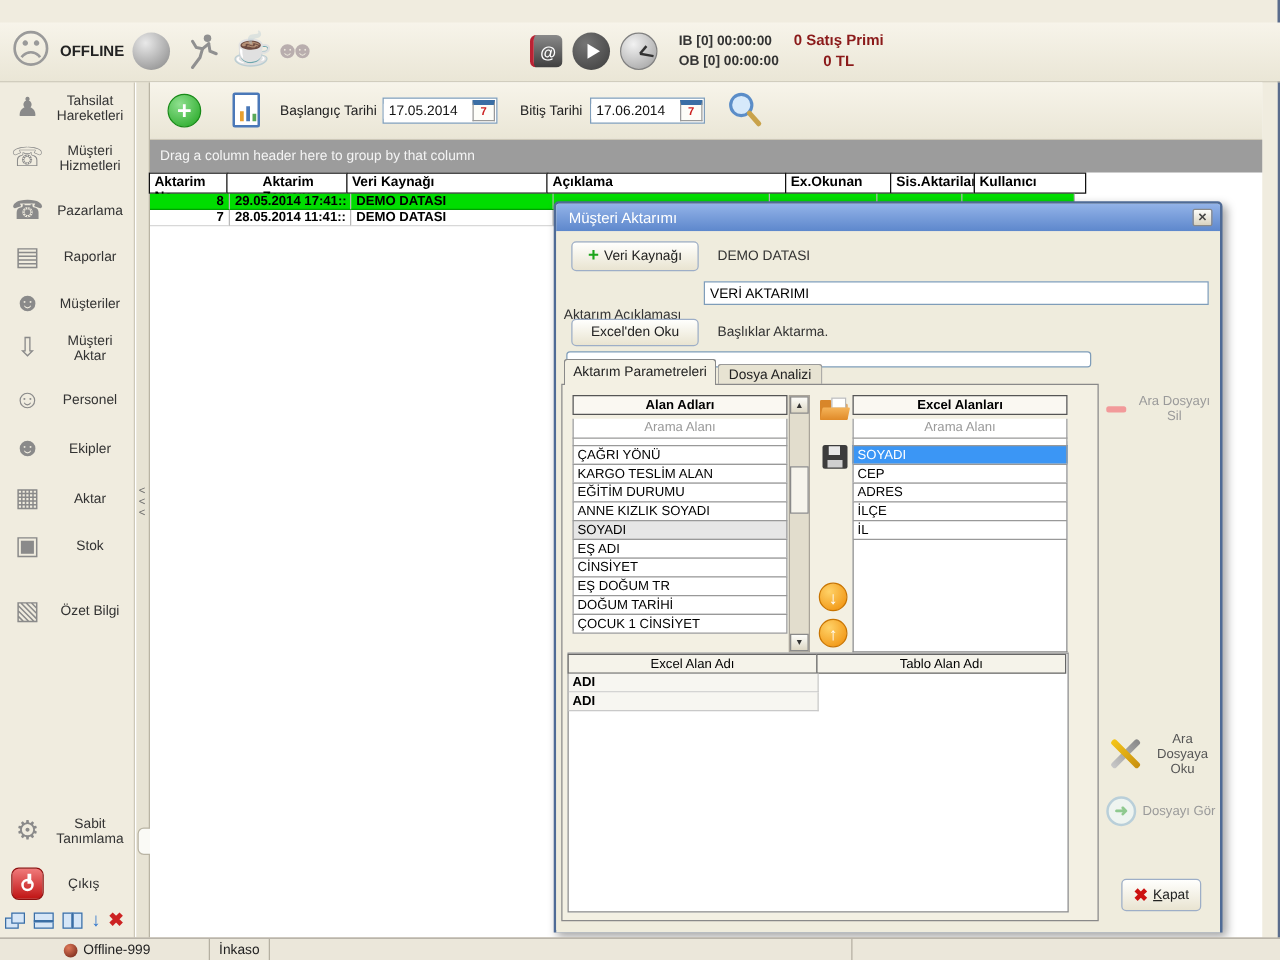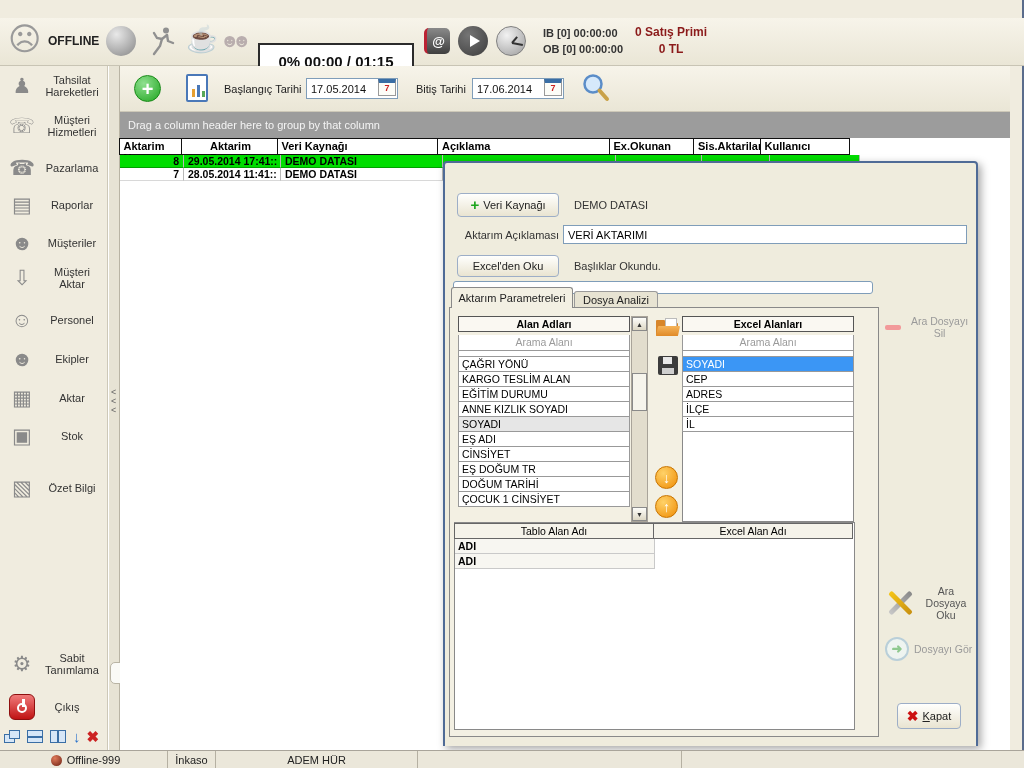--- a/index.html
+++ b/index.html
@@ -81,21 +81,21 @@
   .addbtn { left:14px; top:9px; width:27px; height:27px; border-radius:50%;
     background:radial-gradient(circle at 35% 30%, #8fe08f, #1fa51f); border:1px solid #188a18;
     color:#fff; font-size:20px; font-weight:bold; display:flex; align-items:center; justify-content:center; line-height:0; }
   .repico { left:66px; top:8px; width:22px; height:28px; background:#fff; border:2px solid #4a78b8; border-radius:2px; }
   .repico i { position:absolute; bottom:3px; width:3px; background:#4a78b8; }
   .repico .b1 { left:4px; height:8px; background:#e8a030; }
   .repico .b2 { left:9px; height:12px; }
   .repico .b3 { left:14px; height:6px; background:#58a858; }
   .flabel { font-size:11px; color:#222; top:17px; }
   .l1 { left:104px; } .l2 { left:296px; }
-  .datebox { top:12px; height:21px; background:#fff; border:1px solid #7f9db9; display:flex; }
+  .datebox { top:12px; height:21px; background:#fff; border:1px solid #7f9db9; display:flex; align-items:center; }
   .d1 { left:186px; width:92px; } .d2 { left:352px; width:92px; }
   .datebox input { width:66px; border:none; outline:none; font-size:11px; font-family:inherit; padding-left:4px; color:#111; }
   .calbtn { width:18px; height:17px; margin-left:auto; margin-right:1px; background:#fdfdf8; border:1px solid #9a9a9a;
     border-top:4px solid #3a6ea5; color:#c22; font-size:9px; font-weight:bold; text-align:center; line-height:11px; }
   .mag { left:460px; top:6px; }
 
   .groupbar { position:absolute; left:0; top:46px; width:890px; height:26px; background:#9c9c9c;
     color:#f4f4f4; font-size:11px; display:flex; align-items:center; padding-left:8px; }
 
   .ghead { position:absolute; left:0; top:72px; height:17px; display:flex; }
@@ -115,21 +115,21 @@
   .dlg-close { position:absolute; right:6px; top:4px; width:16px; height:14px;
     background:linear-gradient(#fdfdfa,#d8d2c0); border:1px solid #8a8a8a; border-radius:2px;
     color:#444; font-size:9px; font-weight:bold; text-align:center; line-height:12px; }
   .dlg-body { position:absolute; left:0; top:22px; width:531px; height:561px; background:#efecdd; }
   .dlg-body > * { position:absolute; }
   .btn { background:linear-gradient(#fffffd,#e9e4d1); border:1px solid #9daec7; border-radius:4px;
     font-size:11px; color:#222; display:flex; align-items:center; justify-content:center; gap:4px; }
   .b-veri { left:12px; top:8px; width:102px; height:24px; }
   .plus-g { color:#1ca51c; font-weight:bold; font-size:15px; line-height:10px; }
   .t-demo { left:129px; top:14px; font-size:11px; color:#333; }
-  .lbl-acik { left:6px; top:44px; width:108px; font-size:11px; color:#333; text-align:right; }
+  .lbl-acik { left:6px; top:61px; width:108px; font-size:11px; color:#333; }
   .in-acik { left:118px; top:40px; width:404px; height:19px; border:1px solid #7f9db9; background:#fff;
     font-size:11px; font-family:inherit; padding-left:4px; outline:none; }
   .b-excel { left:12px; top:70px; width:102px; height:22px; }
   .t-basl { left:129px; top:75px; font-size:11px; color:#333; }
   .progress { left:8px; top:96px; width:420px; height:13px; background:#fff; border:1px solid #7f9db9; border-radius:3px; }
 
   .tab { position:absolute; font-size:11px; color:#222; display:flex; align-items:center; justify-content:center; }
   .tab.on { left:6px; top:102px; width:122px; height:21px; background:#f3f0e3;
     border:1px solid #898989; border-bottom:none; border-radius:3px 3px 0 0; z-index:2; }
   .tab.off { left:129px; top:106px; width:84px; height:17px; background:#e7e3d2;
@@ -221,21 +221,20 @@
     <span class="runner">
       <svg width="26" height="30" viewBox="0 0 26 30" fill="none" stroke="#909090" stroke-width="2.4" stroke-linecap="round">
         <circle cx="16" cy="4.5" r="3" fill="#909090" stroke="none"></circle>
         <path d="M4 28 L10 20 L12 13 L17 9"></path>
         <path d="M17 9 L18 15 L23 17"></path>
         <path d="M12 13 L7 12 L4 7"></path>
       </svg>
     </span>
     <span class="coffee">☕</span>
     <span class="people">☻☻</span>
-    <div class="timerbox">0% 00:00 / 01:15</div>
     <div class="contacts">@</div>
     <div class="mega">
         <span class="tri"></span>
       </div>
     <div class="clock">
         <i class="h"></i>
         <i class="m"></i>
       </div>
     <div class="ibob">
       <div>IB [0] 00:00:00</div>
@@ -351,21 +350,21 @@
         </svg>
       </span>
     </div>
 
     <div class="groupbar">Drag a column header here to group by that column</div>
 
     <div class="ghead">
       <div class="hc" style="width:64px;">Aktarim No</div>
       <div class="hc" style="width:97px;padding-left:28px;">Aktarim Zamanı</div>
       <div class="hc" style="width:162px;">Veri Kaynağı</div>
-      <div class="hc" style="width:173px;">Açıklama</div>
+      <div class="hc" style="width:192px;">Açıklama</div>
       <div class="hc" style="width:86px;">Ex.Okunan</div>
       <div class="hc" style="width:68px;">Sis.Aktarilan</div>
       <div class="hc" style="width:90px;">Kullanıcı</div>
     </div>
 
     <div class="grow sel" style="left:0; top:89px;">
       <div class="rc num" style="width:64px;">8</div>
       <div class="rc" style="width:97px;">29.05.2014 17:41::</div>
       <div class="rc" style="width:162px;">DEMO DATASI</div>
       <div class="rc" style="width:173px;"></div>
@@ -379,35 +378,39 @@
       <div class="rc" style="width:162px;">DEMO DATASI</div>
       <div class="rc" style="width:173px;"></div>
       <div class="rc" style="width:86px;"></div>
       <div class="rc" style="width:68px;"></div>
       <div class="rc" style="width:90px;"></div>
     </div>
   </div>
   <div class="edge-strip"></div>
 
   <div class="dialog">
+    <div class="dlg-title">
+      <span>Müşteri Aktarımı</span>
+      <span class="dlg-close">✕</span>
+    </div>
     <div class="dlg-body">
 
       <button class="btn b-veri">
         <span class="plus-g">+</span>
         <span>Veri Kaynağı</span>
       </button>
       <span class="t-demo">DEMO DATASI</span>
 
       <span class="lbl-acik">Aktarım Açıklaması</span>
       <input class="in-acik" value="VERİ AKTARIMI" style="">
 
       <button class="btn b-excel">
         <span>Excel'den Oku</span>
       </button>
-      <span class="t-basl">Başlıklar Okundu.</span>
+      <span class="t-basl">Başlıklar Aktarma.</span>
 
       <div class="progress"></div>
 
       <div class="tab on">Aktarım Parametreleri</div>
       <div class="tab off">Dosya Analizi</div>
 
       <div class="panel">
 
         <div class="alanlist">
           <div class="list-head">Alan Adları</div>
@@ -451,22 +454,22 @@
           <div class="thinrow"></div>
           <div class="lcell sel">SOYADI</div>
           <div class="lcell">CEP</div>
           <div class="lcell">ADRES</div>
           <div class="lcell">İLÇE</div>
           <div class="lcell">İL</div>
         </div>
 
         <div class="map">
           <div class="mh">
+            <div class="mhc">Excel Alan Adı</div>
             <div class="mhc">Tablo Alan Adı</div>
-            <div class="mhc">Excel Alan Adı</div>
           </div>
           <div class="mr">
             <div class="mrc">ADI</div>
             <div class="mrc">ADI</div>
           </div>
         </div>
       </div>
 
       <div class="sidebox sil">
         <span class="minus"></span>
@@ -489,18 +492,17 @@
       </button>
     </div>
   </div>
 
   <div class="statusbar">
     <div class="sec s1">
       <span class="sph"></span>
       <span>Offline-999</span>
     </div>
     <div class="sec s2">İnkaso</div>
-    <div class="sec s3">ADEM HÜR</div>
     <div class="sec s4"></div>
     <div class="sec s5"></div>
   </div>
 
 </div>
 
 </body></html>

